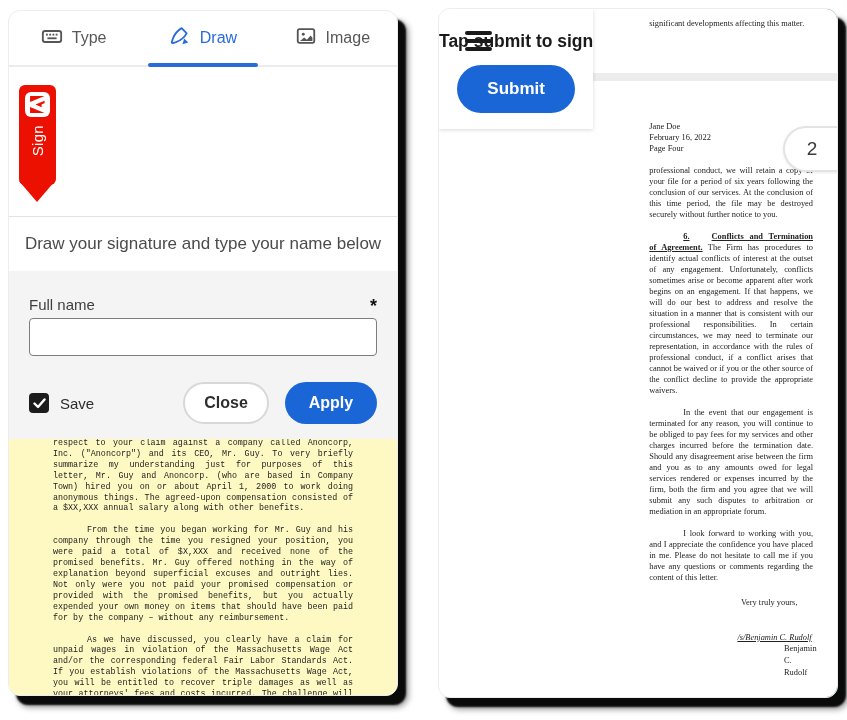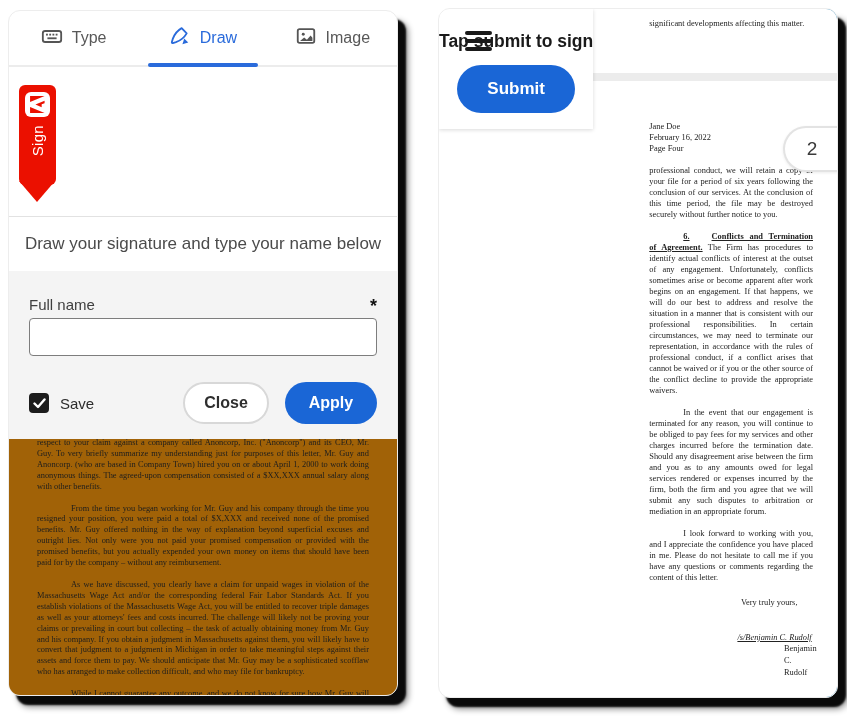--- a/index.html
+++ b/index.html
@@ -47,22 +47,22 @@
   .checkbox { width:20px; height:20px; background:#1c1c1c; border-radius:4px;
               display:flex; align-items:center; justify-content:center; }
   .save-text { font-size:15px; color:#2c2c2c; }
   .spacer { flex:1; }
   .btn { height:42px; border-radius:21px; font-size:16px; font-weight:700; cursor:pointer;
          display:flex; align-items:center; justify-content:center;
          font-family:"Liberation Sans", sans-serif; }
   .btn-close { width:86px; background:#fff; border:2px solid #d8d8d8; color:#2e2e2e; margin-right:16px; }
   .btn-apply { width:92px; background:#1A66D6; border:none; color:#ffffff; }
 
-  .doc-dim { flex:1; background:#a16207; overflow:hidden; padding:0 28px;
-             font-family:Liberation Serif, serif; font-size:8.4px; line-height:10.9px;
+  .doc-dim { flex:1; background:#fef9c3; overflow:hidden; padding:0 44px;
+             font-family:Liberation Mono, monospace; font-size:8.4px; line-height:10.9px;
              text-align:justify; color:#1d1d1d; }
   .doc-dim-inner { margin-top:-12px; filter:blur(.2px); }
   .doc-dim p { margin-top:11px; }
   .doc-dim p.indent { text-indent:34px; }
 
   
   .rheader { height:120px; background:#fff; position:relative; z-index:2; flex:0 0 auto;
              box-shadow:0 1px 4px rgba(0,0,0,.15); }
   .hamburger { position:absolute; left:26px; top:22px; width:27px; cursor:pointer; }
   .hamburger div { height:3.5px; background:#1a1a1a; border-radius:2px; margin-bottom:4.5px; }

